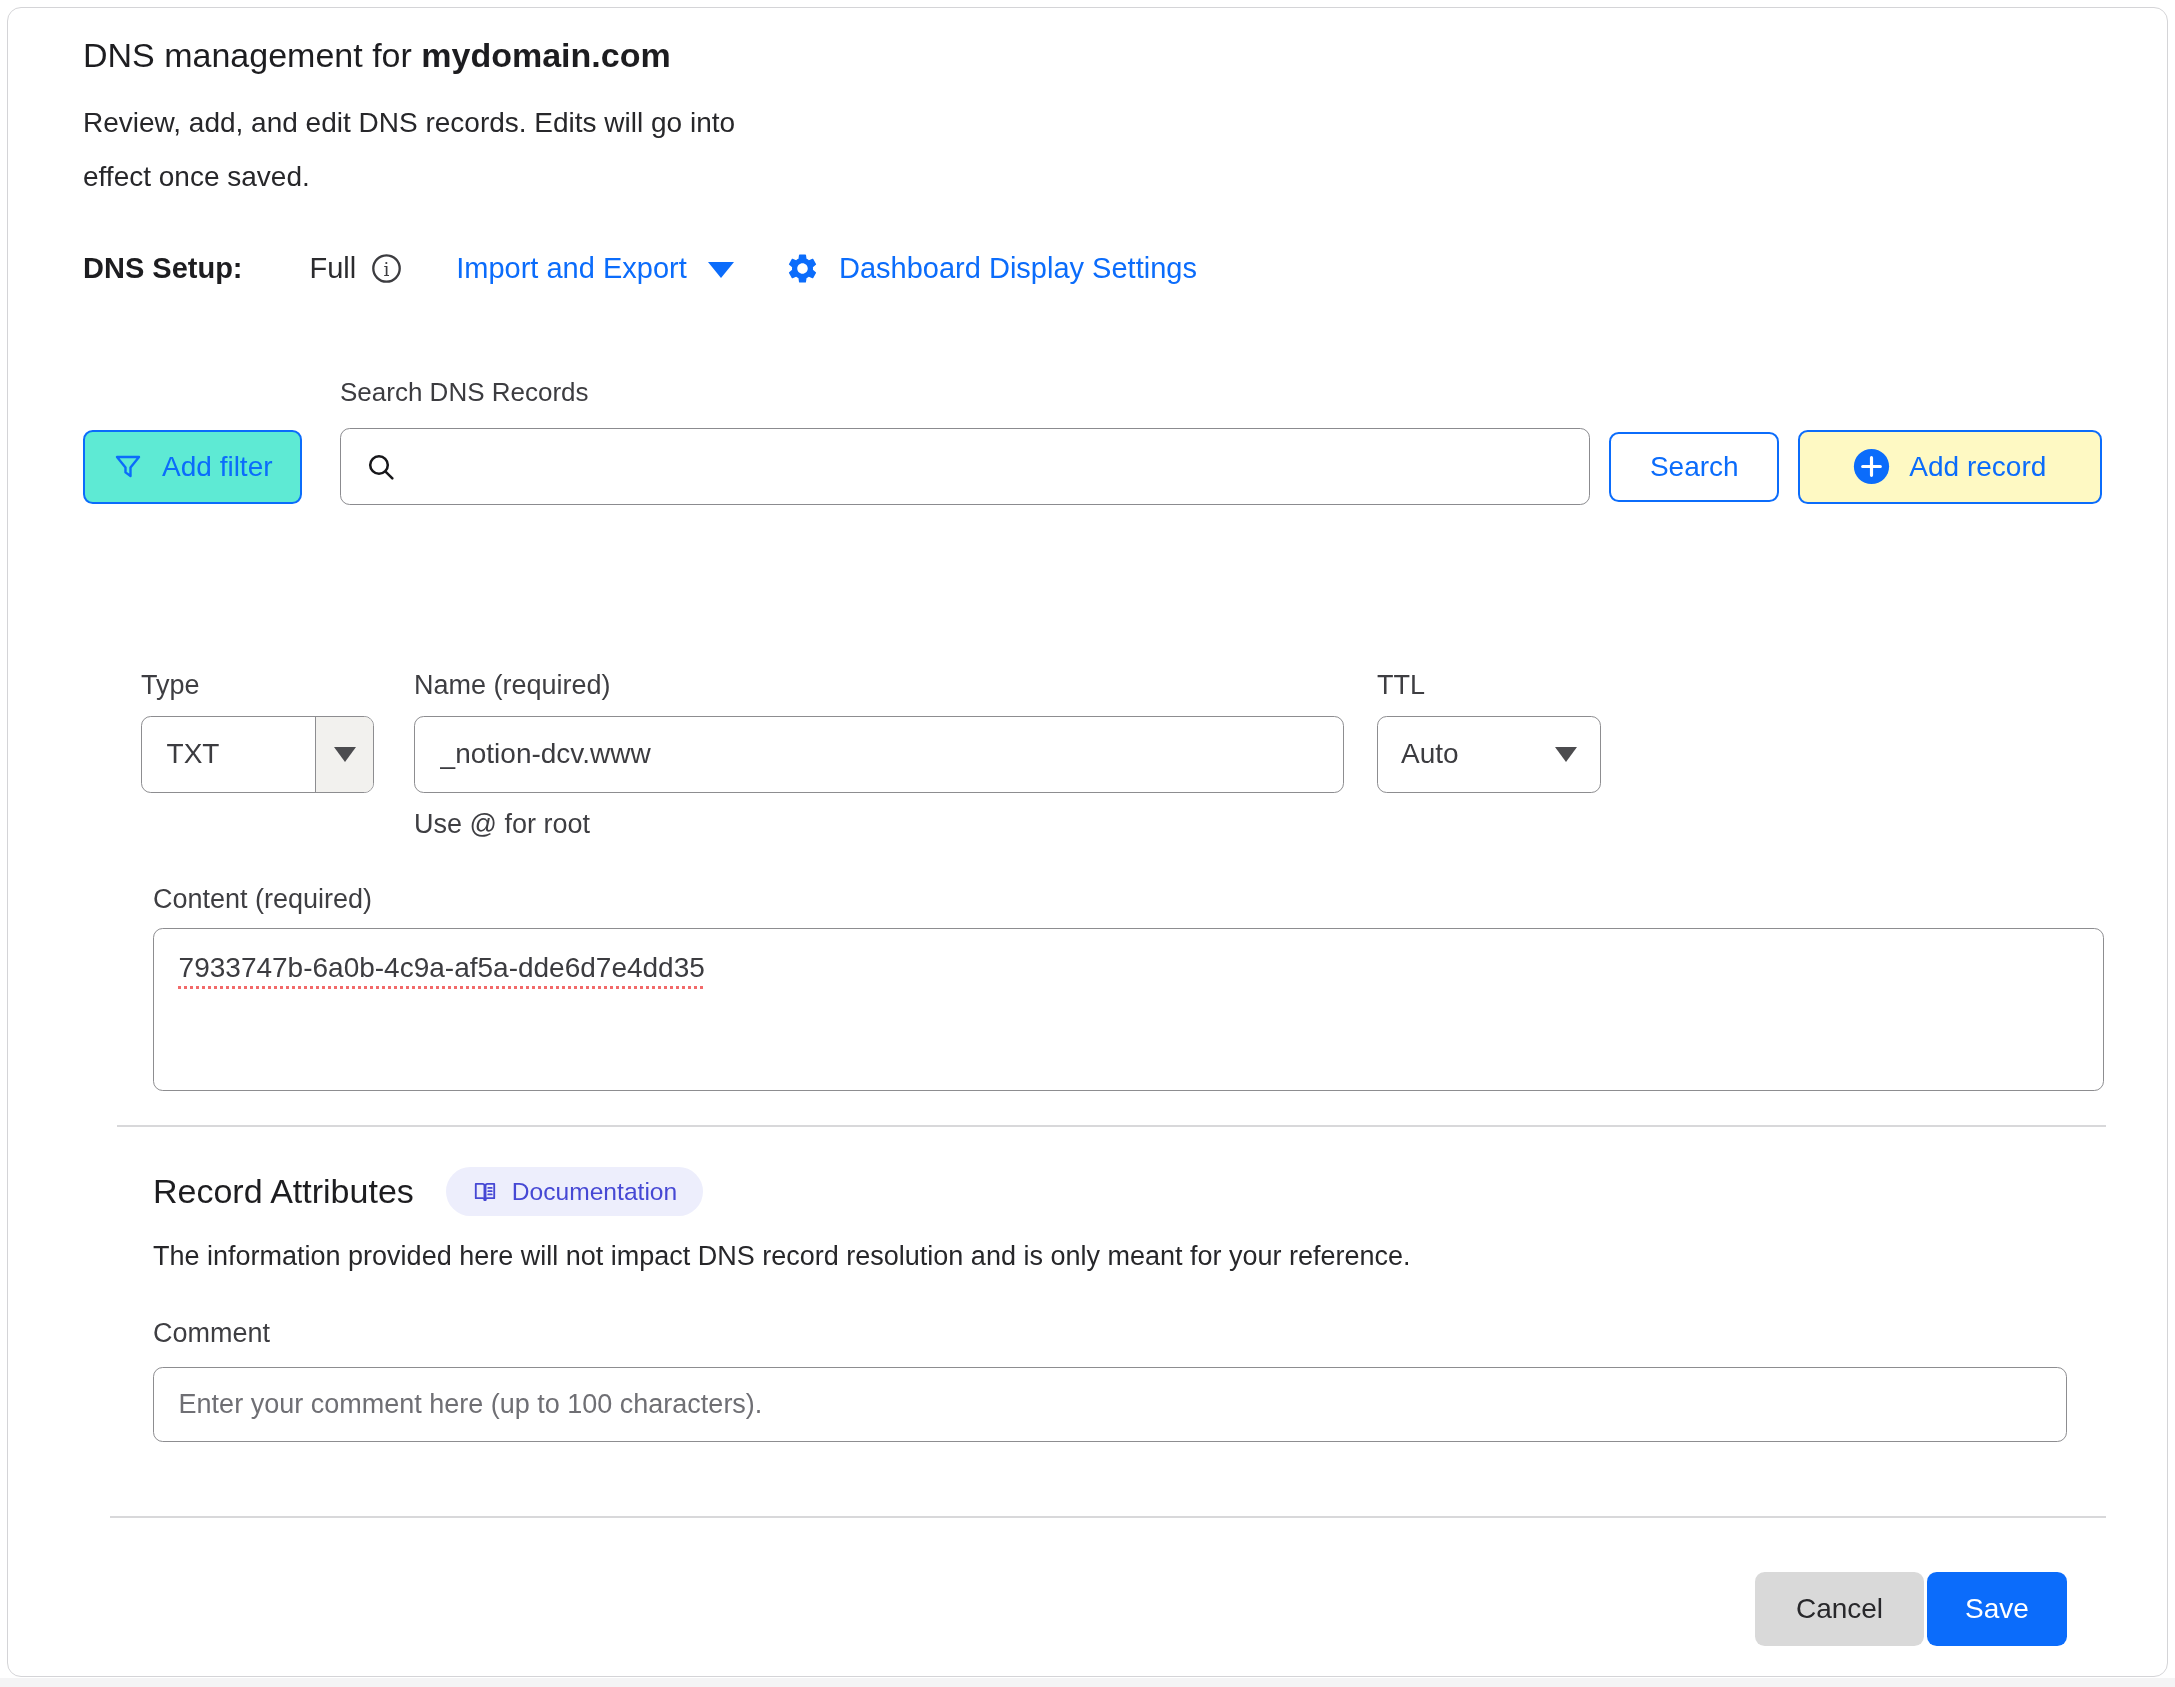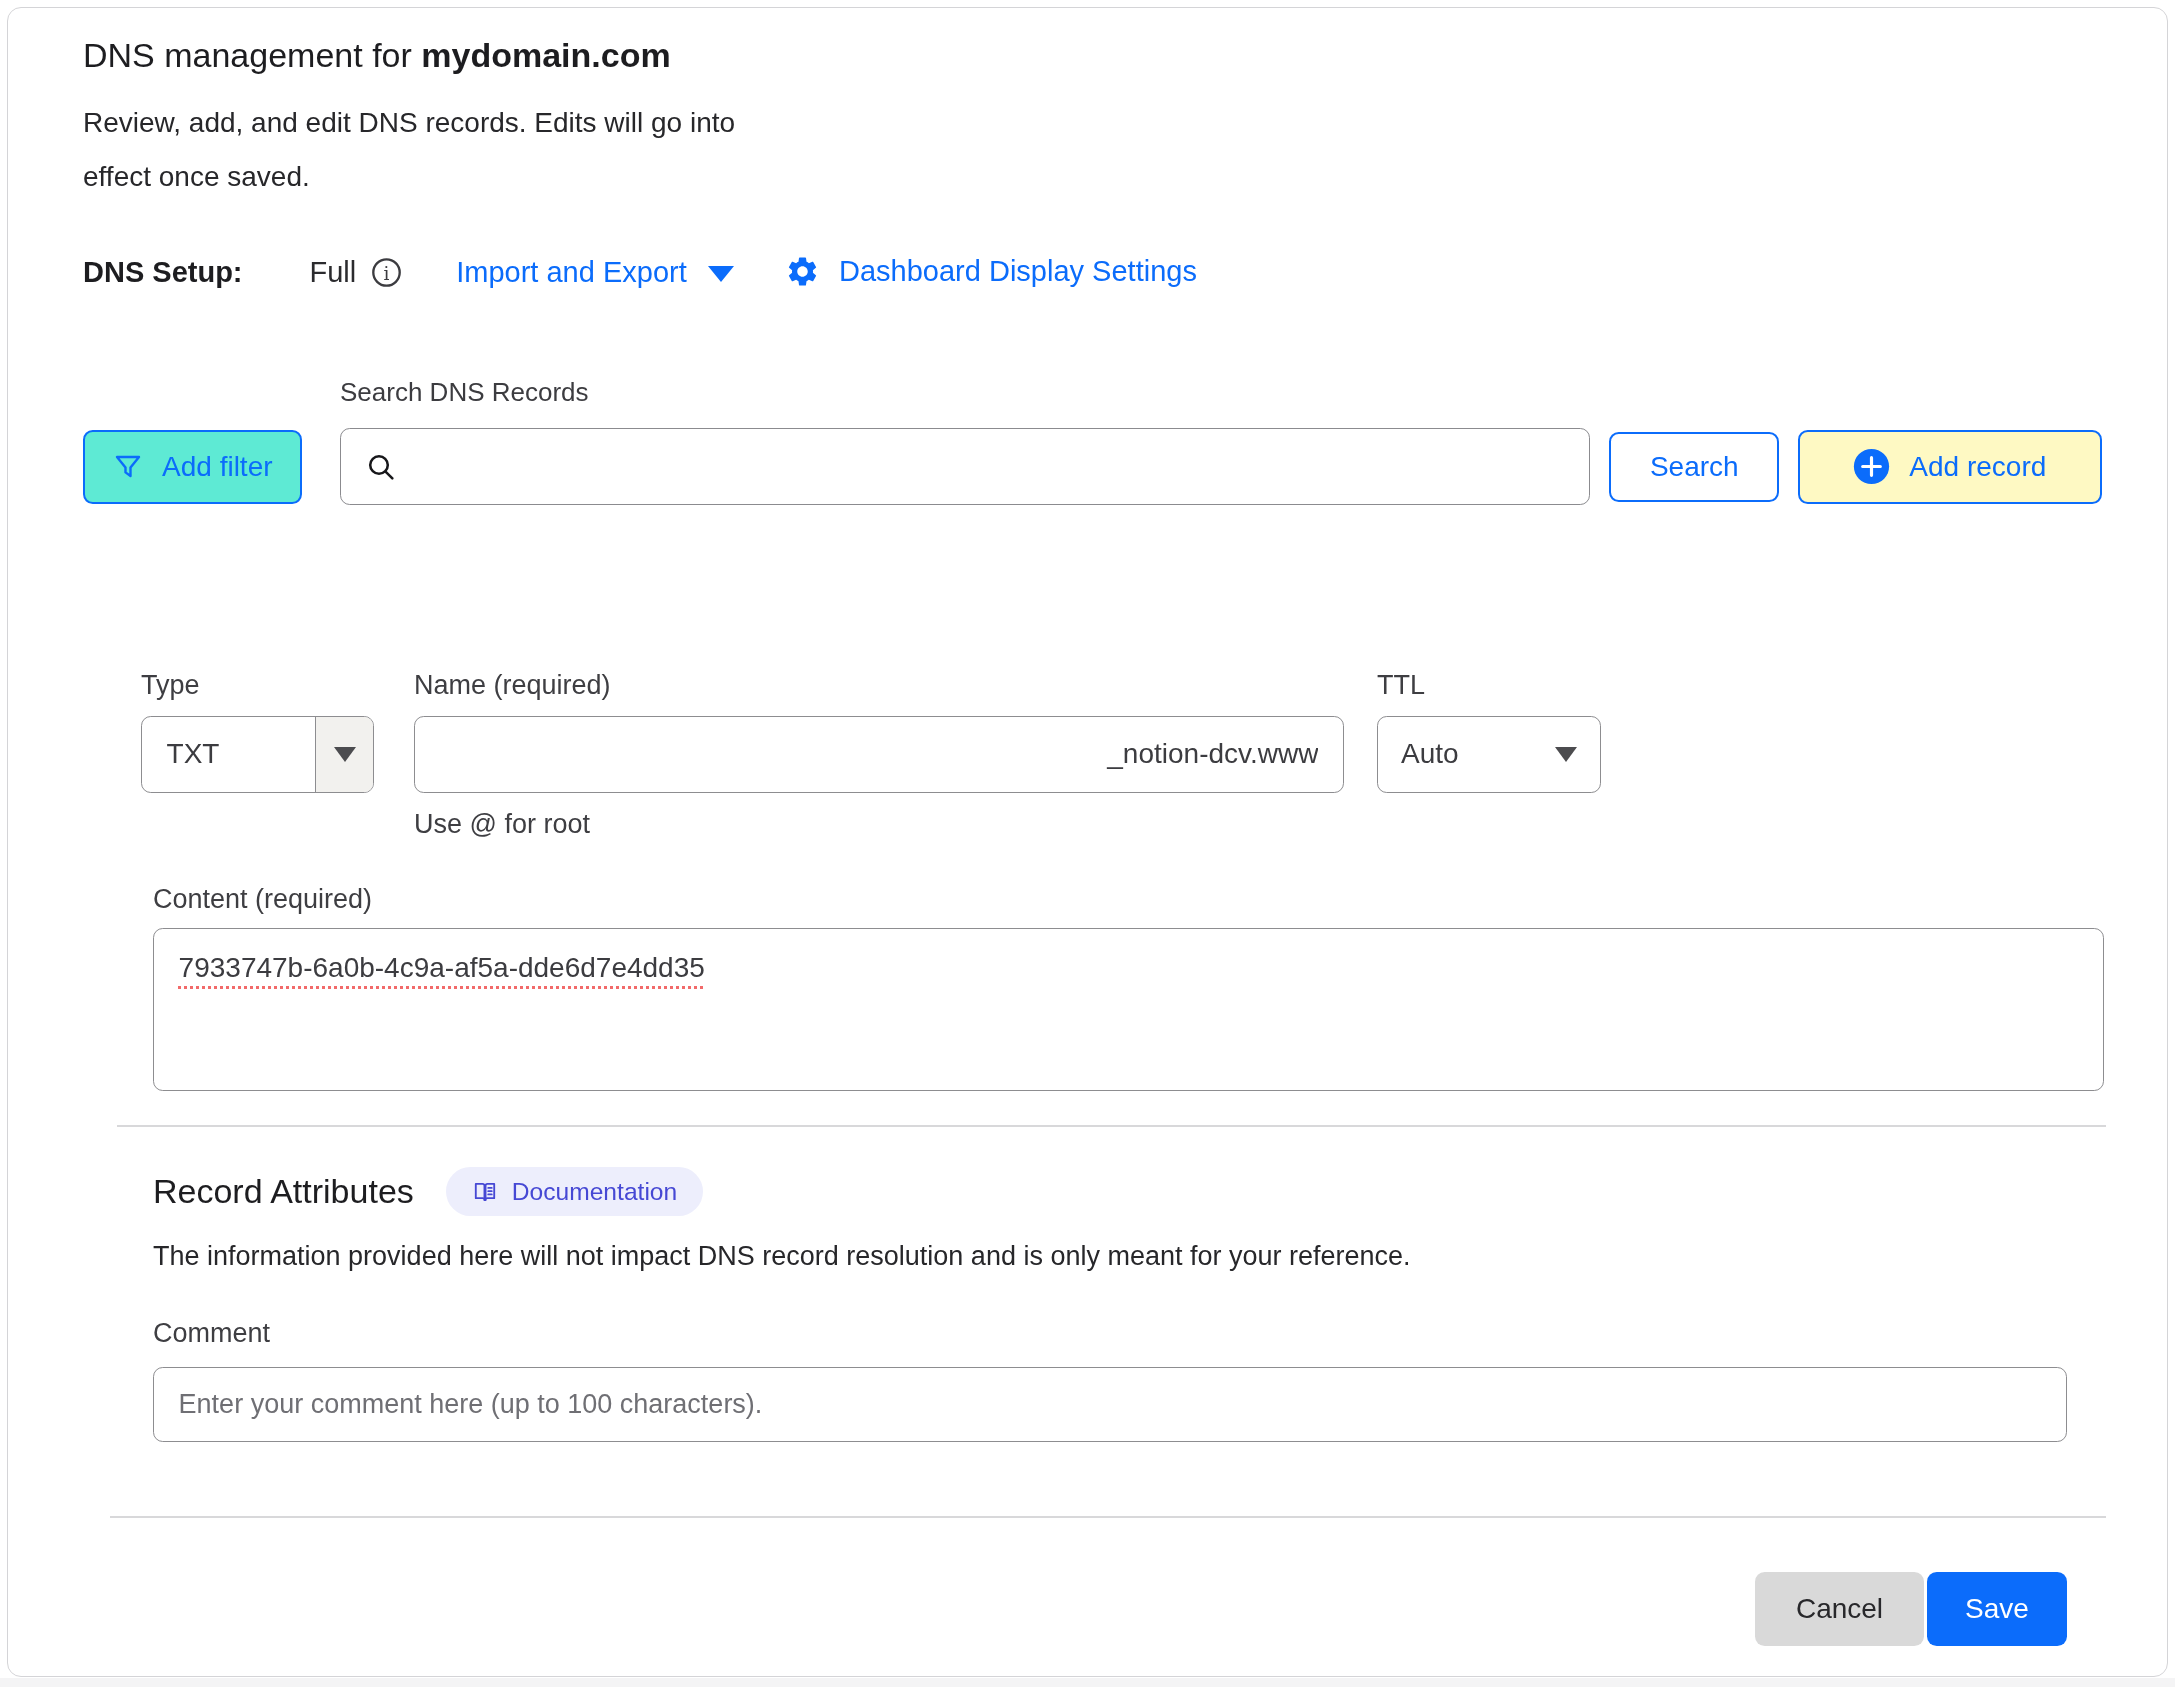--- a/index.html
+++ b/index.html
@@ -15,21 +15,21 @@
   }
   .bottom-strip { position:absolute; left:0; top:1678px; width:2175px; height:8.8px; background:#f4f4f5; }
 
   
   .header { position:absolute; left:75px; top:26px; }
   .page-title { font-size:34px; font-weight:400; color:#1d1d20; line-height:1.25; }
   .page-title .bold { font-weight:700; }
   .page-subtitle { margin-top:19.3px; font-size:28px; line-height:1.95; color:#27272a; max-width:711px; }
 
   
-  .dns-setup-row { position:absolute; left:75px; top:239px; display:flex; align-items:flex-end; font-size:29px; height:42px; }
+  .dns-setup-row { position:absolute; left:75px; top:239px; display:flex; align-items:center; font-size:29px; height:42px; }
   .dns-setup-label { font-weight:700; color:#1d1d20; }
   .dns-setup-value { margin-left:67px; color:#2b2b2e; }
   .info-icon { margin-left:14px; width:33px; height:33px; display:inline-flex; }
   .blue-link { color:#0b6cfb; display:flex; align-items:center; cursor:pointer; }
   .link-import { margin-left:53px; gap:21px; }
   .caret-down { width:0; height:0; border-left:13px solid transparent; border-right:13px solid transparent; border-top:16.7px solid #0b6cfb; margin-top:3.5px; }
   .link-dashboard { margin-left:51px; gap:19.3px; }
   .gear-icon { width:35px; height:35px; display:inline-flex; }
 
   
@@ -71,21 +71,20 @@
     margin-top:10.5px; height:77px; border:1.8px solid #8d8d90; border-radius:9.7px; background:#fff;
     display:flex; align-items:center; font-size:28px; color:#3c3c40; overflow:hidden; cursor:pointer;
   }
   .type-select .select-value { flex:1; padding-left:24.6px; }
   .arrow-zone { width:58px; align-self:stretch; border-left:1.8px solid #8d8d90; background:#f2f1ee; display:flex; align-items:center; justify-content:center; }
   .tri-down { width:0; height:0; border-left:11.4px solid transparent; border-right:11.4px solid transparent; border-top:15px solid #4c4c4f; }
   .name-input {
     margin-top:10.5px; width:100%; height:77px; border:1.8px solid #8d8d90; border-radius:9.7px;
     padding:0 24.6px; font-size:28px; color:#3c3c40; outline:none;
     font-family:"Liberation Sans","DejaVu Sans",sans-serif;
-    text-align:right;
   }
   .field-hint { margin-top:16px; font-size:27px; color:#3e3e42; }
   .ttl-select { justify-content:space-between; padding:0 23px; }
 
   
   .content-block { position:absolute; left:145px; top:876px; width:1951px; }
   .content-area {
     margin-top:8.8px; height:163px; border:1.8px solid #8d8d90; border-radius:9.7px; background:#fff;
     padding:23px 24.6px; font-size:28px; color:#3c3c40; outline:none; cursor:text;
   }

